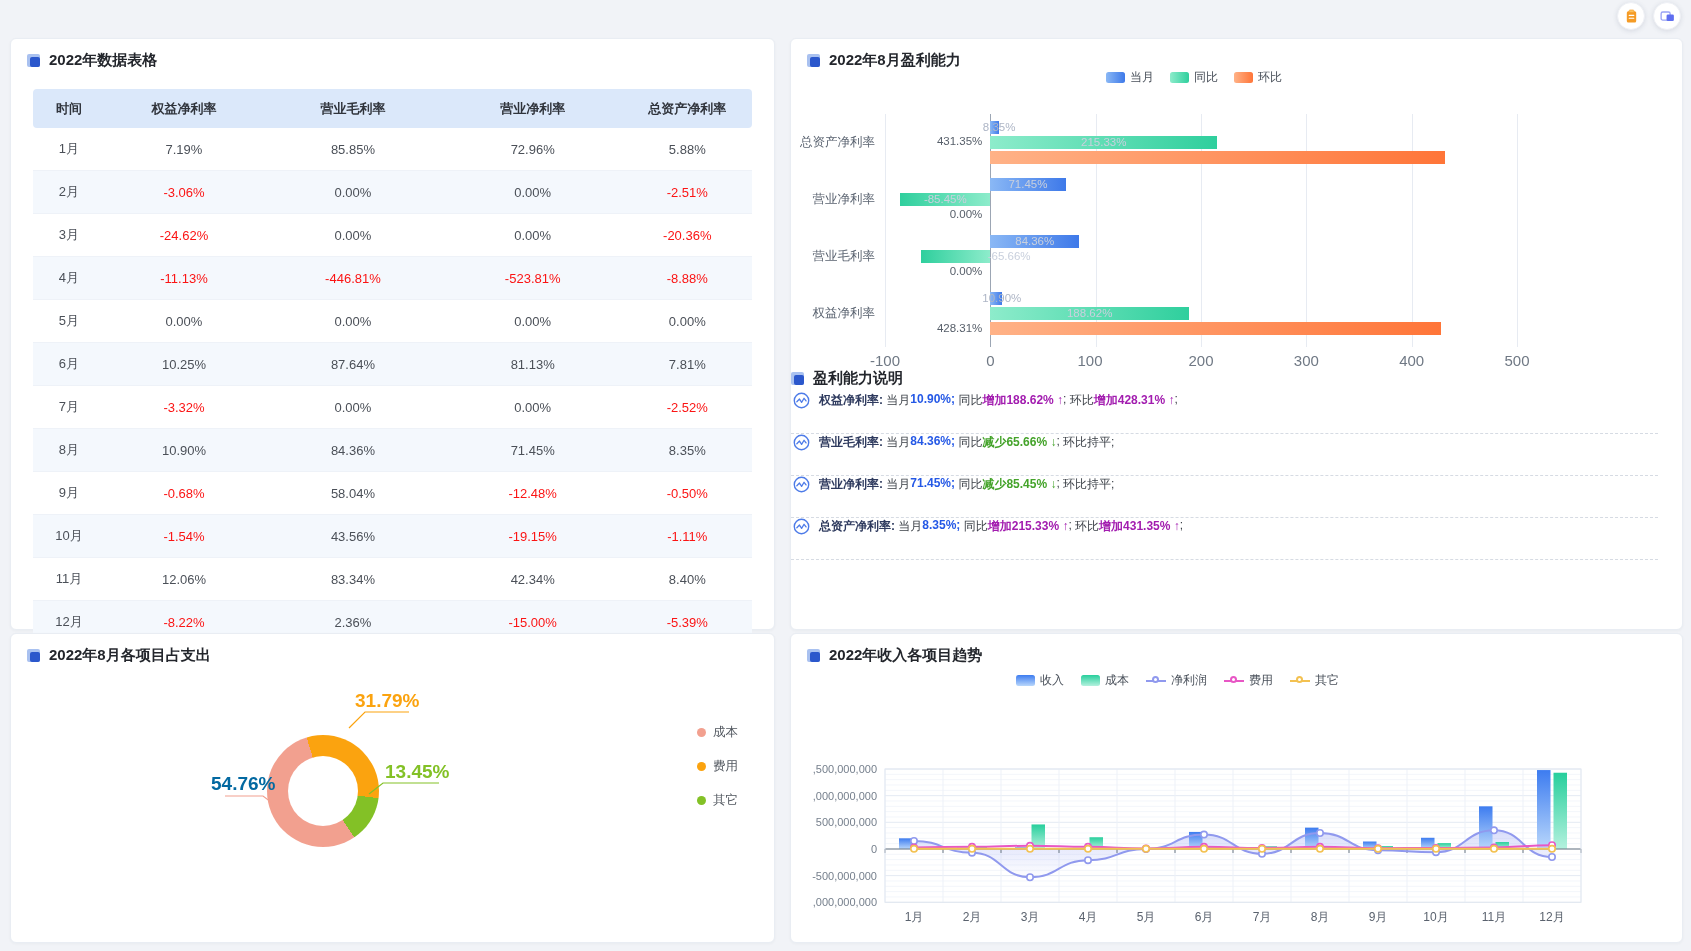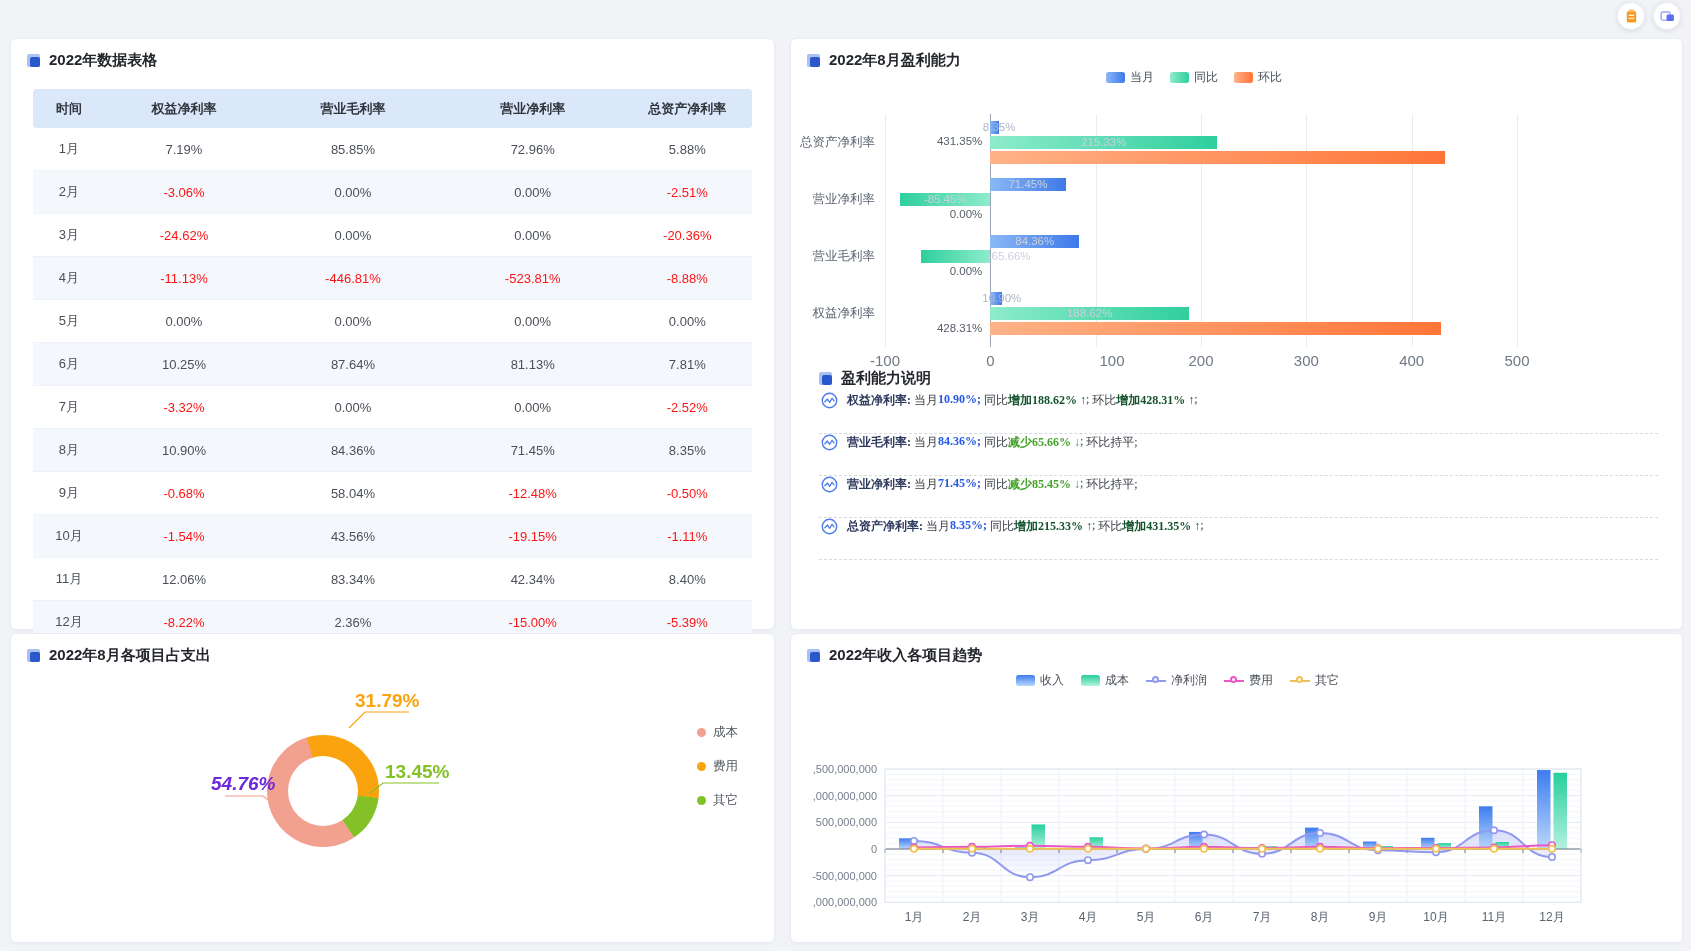--- a/index.html
+++ b/index.html
@@ -47,30 +47,30 @@
   .vline{position:absolute;top:75px;height:233px;width:1px;background:#e7ebf2;}
   .vline.zero{background:#9ca6b4;}
   .xtick{position:absolute;top:313px;width:48px;text-align:center;font-size:15px;color:#6f7884;}
   .cat-label{position:absolute;left:0;width:84px;height:57px;line-height:57px;text-align:right;font-size:12.5px;color:#5a6370;}
   .hbar{position:absolute;height:13px;}
   .inbar-label{position:absolute;height:13px;line-height:13px;text-align:center;font-size:11.5px;color:#c9d0dd;}
   .outbar-label{position:absolute;height:13px;line-height:13px;width:52px;text-align:center;font-size:11.5px;color:#aeb6c6;}
   .obar-label{position:absolute;height:13px;line-height:13px;width:88px;text-align:right;font-size:11.5px;color:#565e69;}
 
   
-  #notes-wrap{position:absolute;left:28px;right:24px;top:330px;font-family:Liberation Serif, serif;}
+  #notes-wrap{position:absolute;left:0;right:24px;top:330px;}
   .notes-title{display:flex;align-items:center;gap:9px;}
   .notes-title h2{margin:0;font-size:15px;font-weight:bold;color:#23262c;}
   #notes{margin-top:4px;}
   .note-row{display:flex;align-items:flex-start;height:41px;border-bottom:1px dashed #d6dbe3;font-size:12px;padding-left:2px;white-space:pre;}
   .note-icon{width:17px;height:17px;margin-right:9px;flex:0 0 17px;}
   .seg-label{color:#2e3a5e;font-weight:bold;}
   .seg-plain{color:#3c4148;}
   .seg-blue{color:#2458e6;font-weight:bold;}
-  .seg-red{color:#14532d;font-weight:bold;}
+  .seg-red{color:#a21caf;font-weight:bold;}
   .seg-green{color:#44a32a;font-weight:bold;}
 
   
   #donut{position:absolute;left:256px;top:101px;width:112px;height:112px;border-radius:50%;}
   #donut::after{content:"";position:absolute;left:21px;top:21px;width:70px;height:70px;border-radius:50%;background:#fff;}
   .pie-label{position:absolute;font-size:19px;font-weight:bold;}
   #pl-1{left:344px;top:56px;}
   #pl-2{left:374px;top:127px;}
   #pl-0{left:200px;top:139px;}
   #pie-leads{position:absolute;inset:0;pointer-events:none;}
@@ -239,21 +239,21 @@
         <span class="chip" style="background: linear-gradient(90deg, rgb(255, 178, 135), rgb(255, 117, 56));"></span>
         <span class="lg-text">环比</span>
       </span>
     </div>
   <div id="profit-chart">
       <div class="vline" style="left: 94px;"></div>
       <div class="xtick" style="left: 70px;">-100</div>
       <div class="vline zero" style="left: 199.333px;"></div>
       <div class="xtick" style="left: 175.333px;">0</div>
       <div class="vline" style="left: 304.667px;"></div>
-      <div class="xtick" style="left: 297px;">100</div>
+      <div class="xtick" style="left: 275px;">100</div>
       <div class="vline" style="left: 410px;"></div>
       <div class="xtick" style="left: 386px;">200</div>
       <div class="vline" style="left: 515.333px;"></div>
       <div class="xtick" style="left: 491.333px;">300</div>
       <div class="vline" style="left: 620.667px;"></div>
       <div class="xtick" style="left: 596.667px;">400</div>
       <div class="vline" style="left: 726px;"></div>
       <div class="xtick" style="left: 702px;">500</div>
       <div class="cat-label" style="top: 75px;">总资产净利率</div>
       <div class="hbar" style="left: 199.333px; width: 8.79533px; top: 82px; background: linear-gradient(90deg, rgb(138, 184, 245), rgb(62, 121, 233));"></div>
@@ -314,21 +314,21 @@
     <h2>2022年8月各项目占支出</h2>
   </div>
   <div id="donut" style="background: conic-gradient(from -17deg, rgb(251, 163, 15) 0%, rgb(251, 163, 15) 31.79%, rgb(131, 193, 38) 31.79%, rgb(131, 193, 38) 45.24%, rgb(242, 160, 143) 45.24%, rgb(242, 160, 143) 100%);"></div>
   <svg id="pie-leads" width="763" height="308">
     <polyline id="lead-1" points="338,94 354,78 398,78" fill="none" stroke-width="1.2" stroke="#fba30f"></polyline>
     <polyline id="lead-2" points="358,160 372,149 428,149" fill="none" stroke-width="1.2" stroke="#83c126"></polyline>
     <polyline id="lead-0" points="214,162 252,162 264,171" fill="none" stroke-width="1.2" stroke="#f2a08f"></polyline>
   </svg>
   <span class="pie-label" id="pl-1" style="color: rgb(251, 163, 15);">31.79%</span>
   <span class="pie-label" id="pl-2" style="color: rgb(131, 193, 38);">13.45%</span>
-  <span class="pie-label" id="pl-0" style="color: #6d28d9; font-style: italic;">54.76%</span>
+  <span class="pie-label" id="pl-0" style="color: #0369a1;">54.76%</span>
   <div id="p3-legend">
       <div class="pleg-item">
         <span class="pleg-dot" style="background: rgb(242, 160, 143);"></span>
         <span>成本</span>
       </div>
       <div class="pleg-item">
         <span class="pleg-dot" style="background: rgb(251, 163, 15);"></span>
         <span>费用</span>
       </div>
       <div class="pleg-item">

